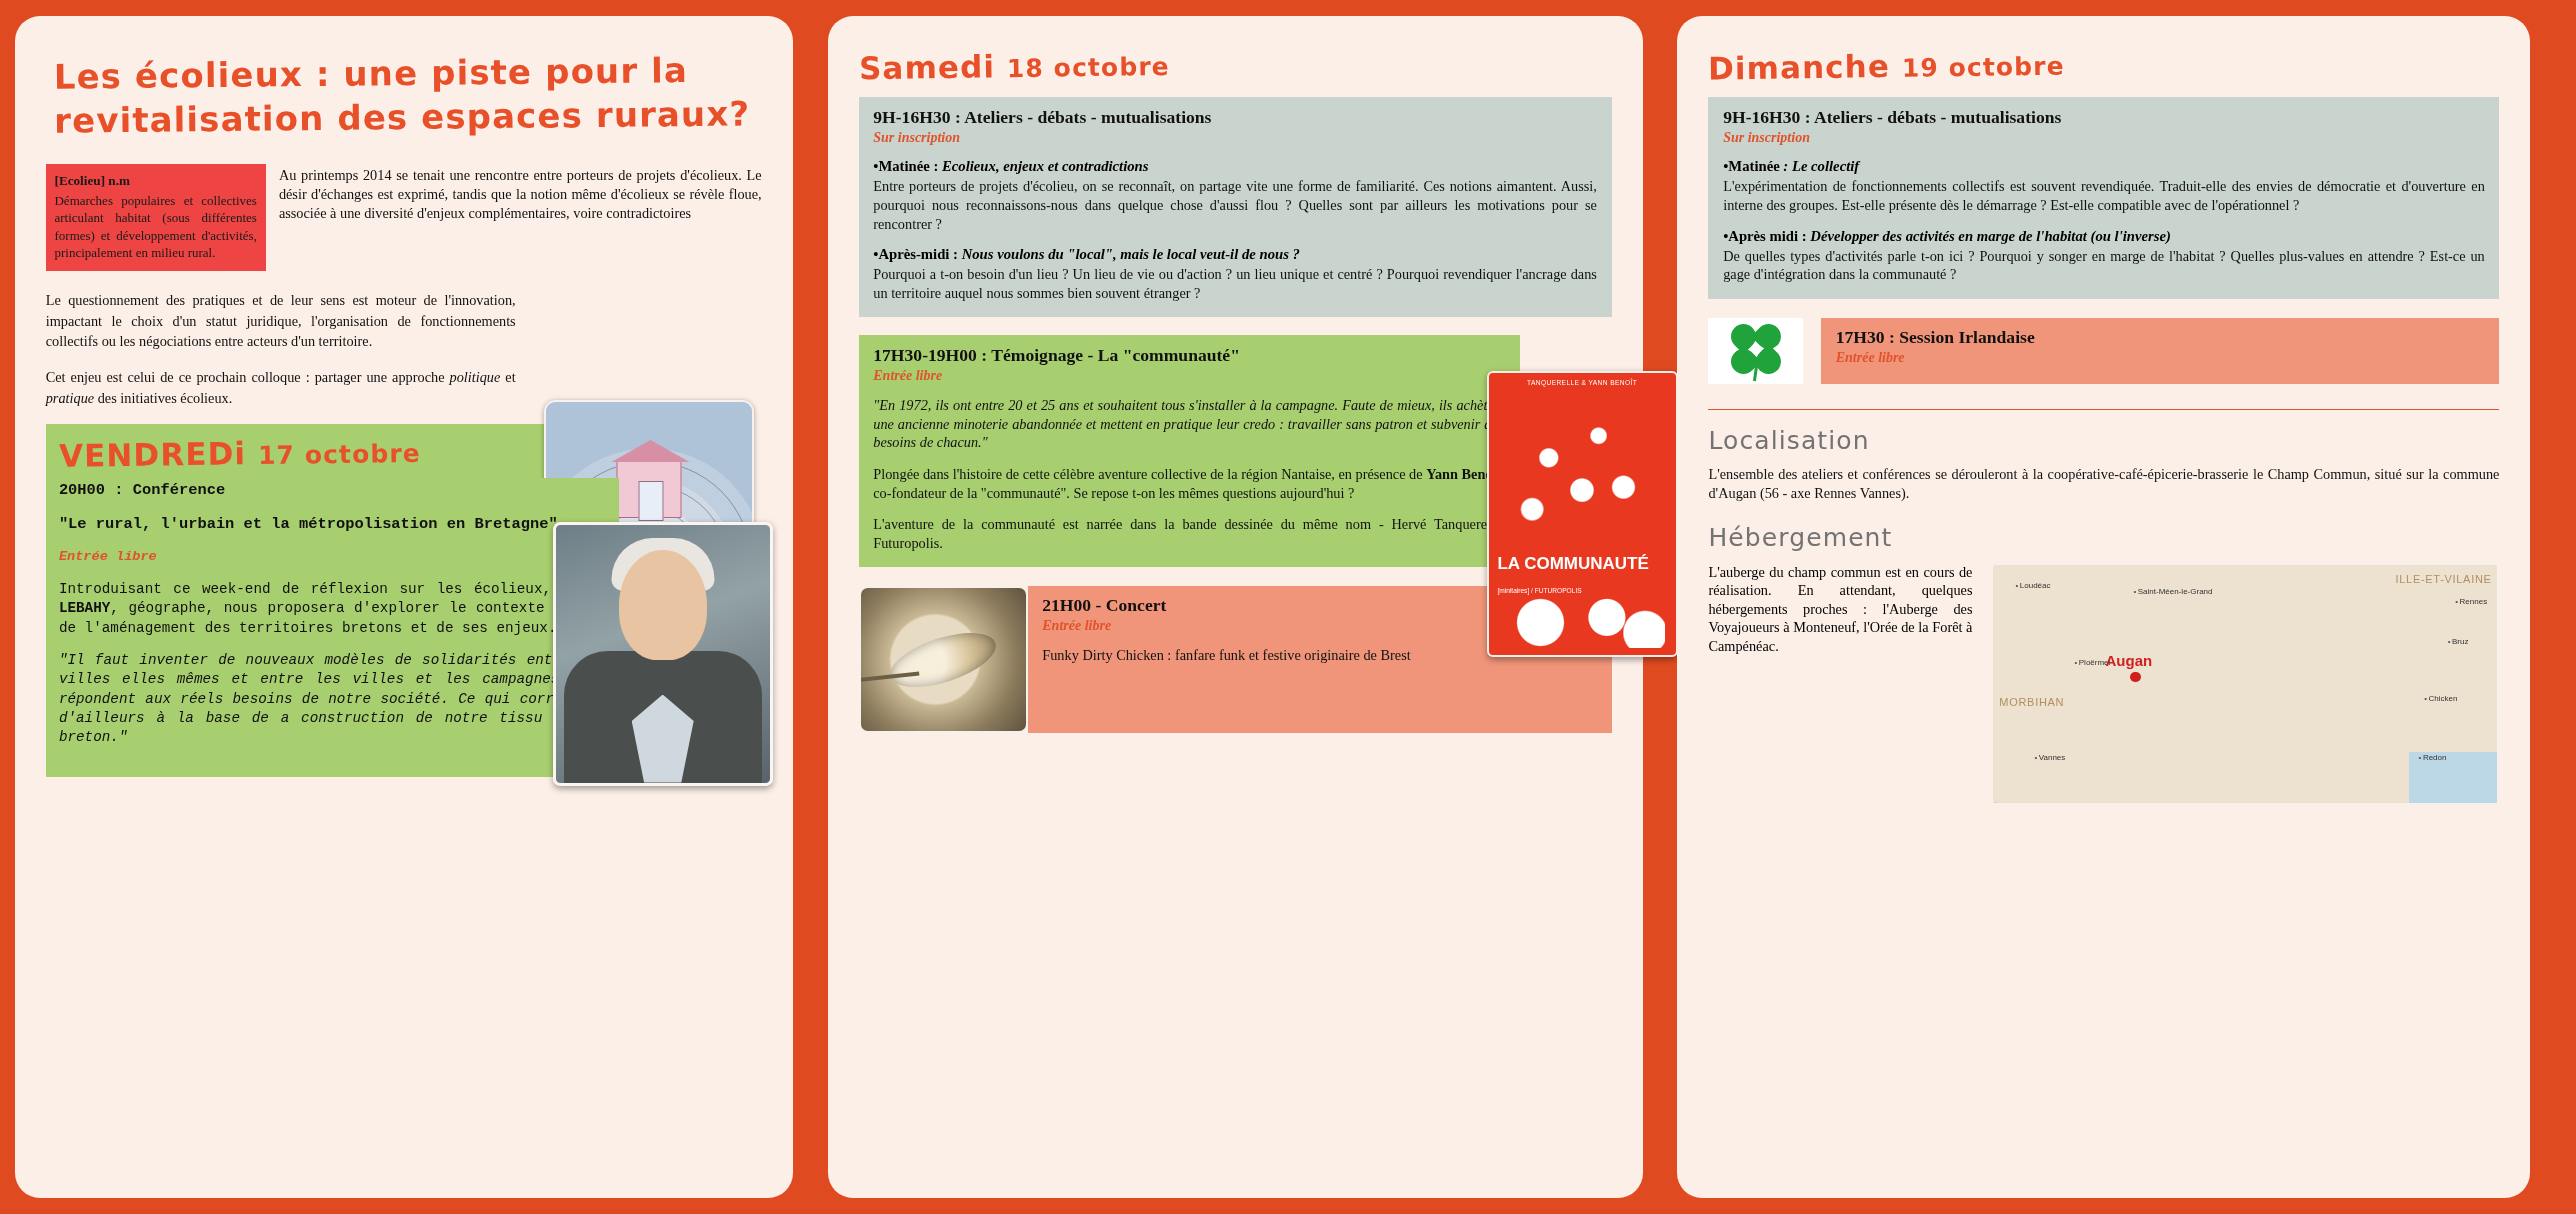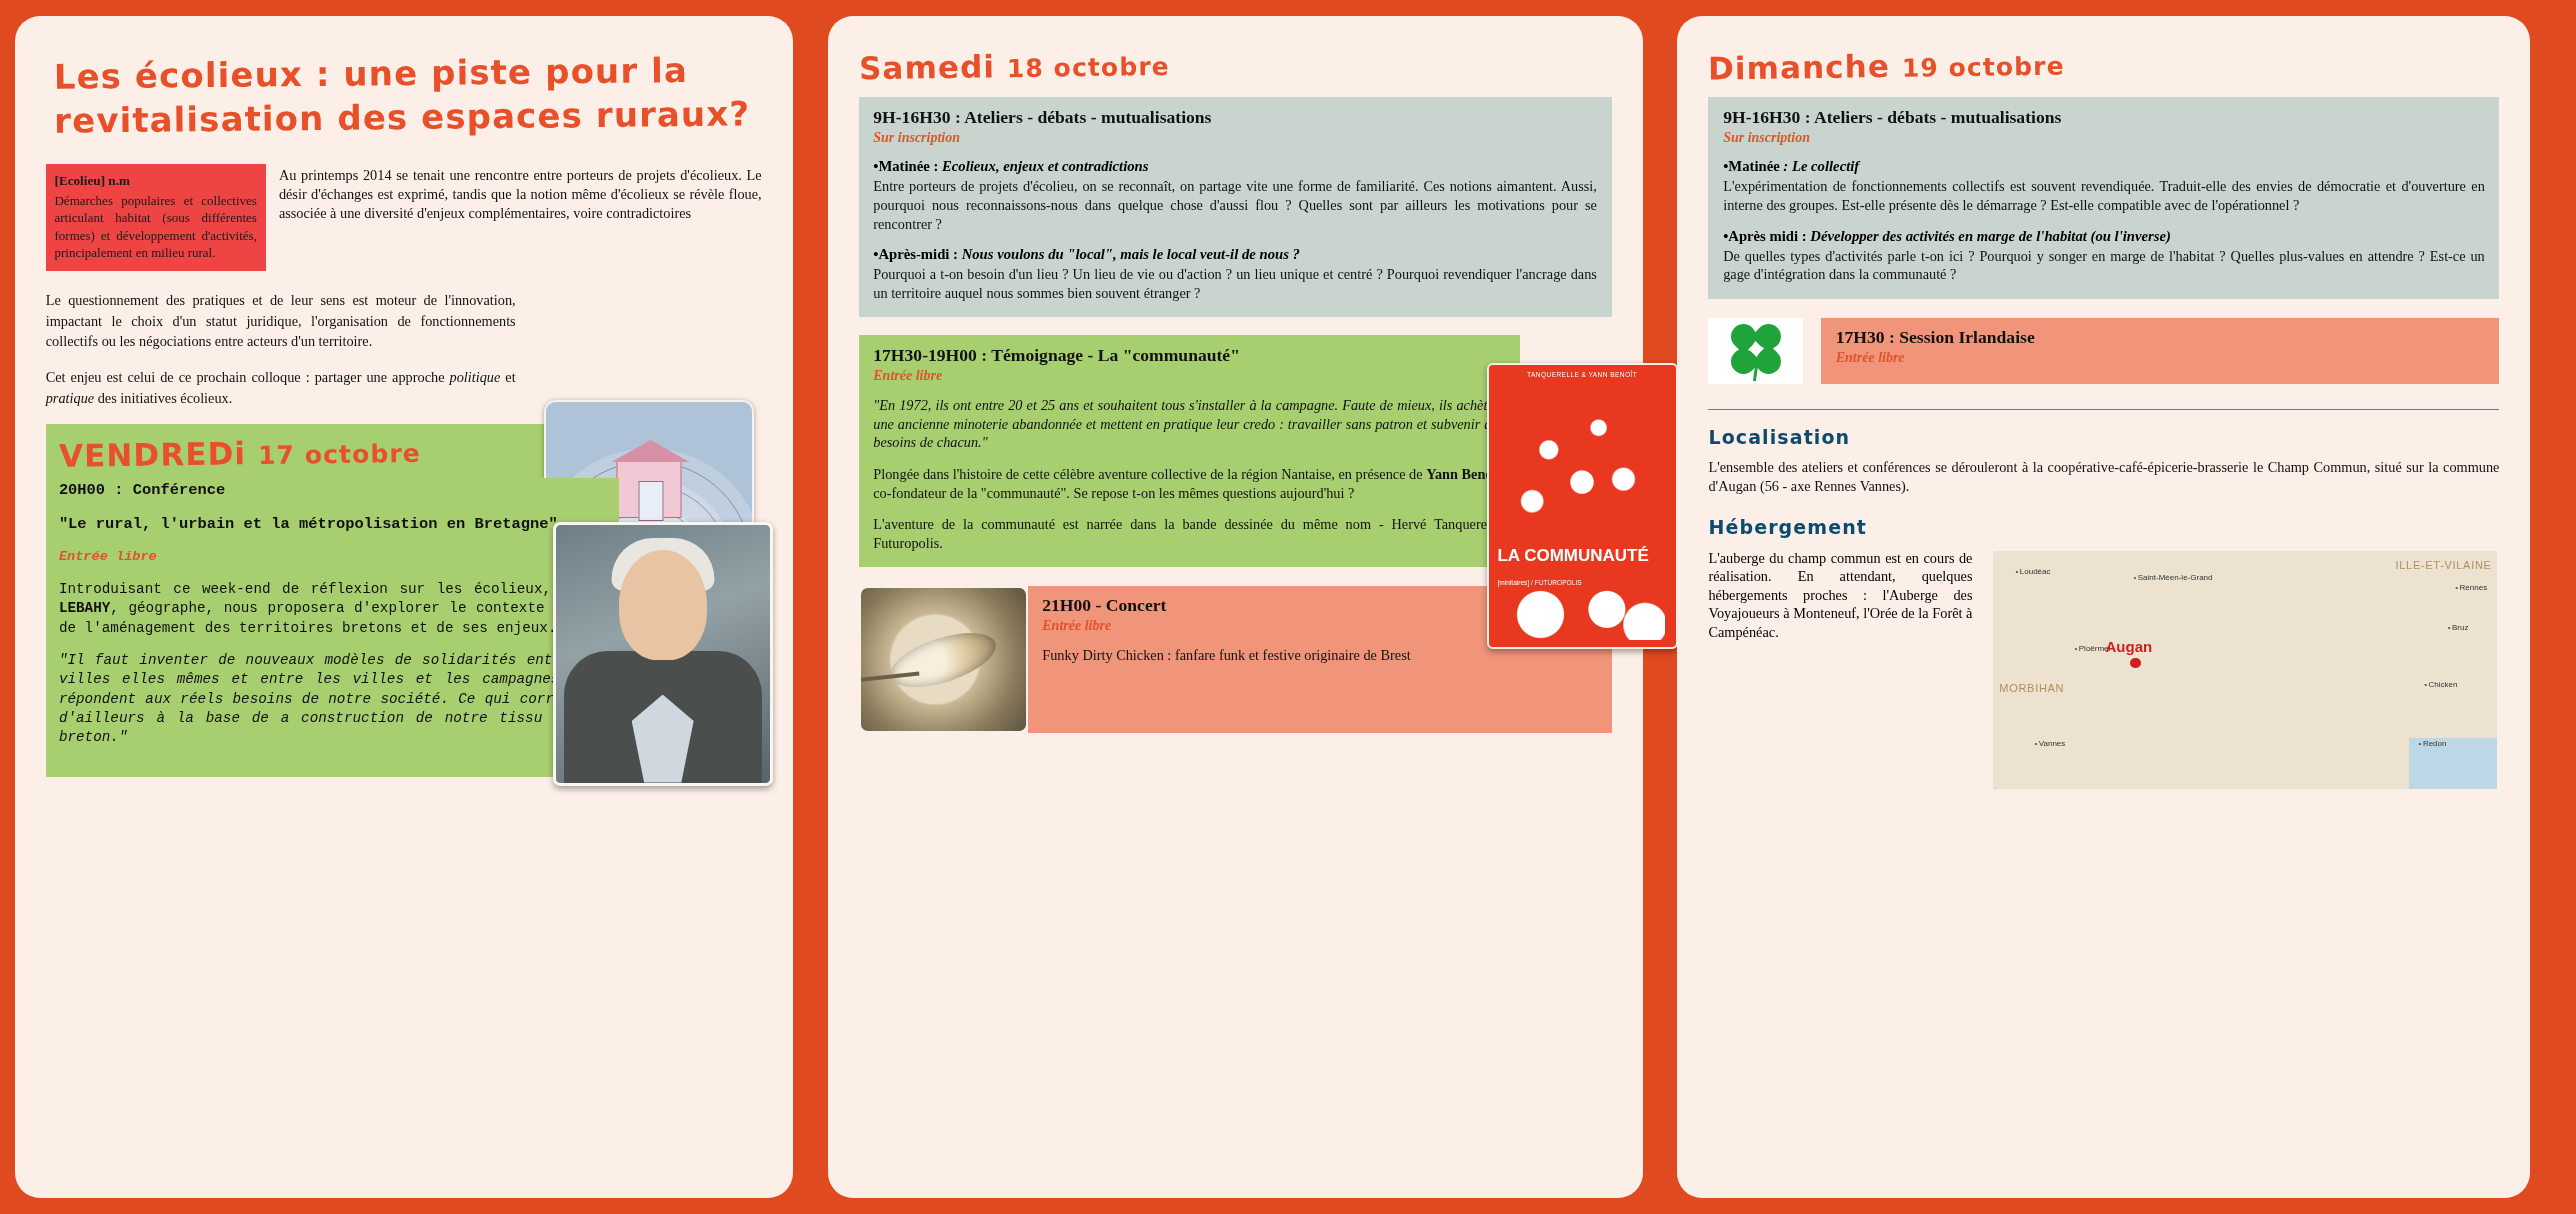--- a/index.html
+++ b/index.html
@@ -177,21 +177,21 @@
   .blk-title { font-weight: bold; font-size: 17.6px; color:#111; margin:0; }
   .blk-sub { color:#e0532b; font-style: italic; font-weight:bold; font-size:14px; margin:2.2px 0 11.7px 0;}
   .blk-p { font-size: 14.3px; line-height: 1.3; text-align: justify; color:#111; margin:0 0 13.2px 0;}
   .blk-p:last-child { margin-bottom: 0; }
   .blk-lead { font-weight: bold; font-size:14.7px; margin:0 0 2.2px 0; }
   .blk-lead i { font-style: italic; }
   .ital { font-style: italic; }
 
   .p2-testimony { position: relative; margin-top: 17.6px; }
   .bd-cover {
-    position: absolute; right: -66px; top: 28px;
+    position: absolute; right: -66px; top: 36px;
     width: 191px; height: 286px;
     background: #e8381f; border-radius: 5.9px;
     border: 2.2px solid #f6efe9;
     box-shadow: 0 2.2px 6.6px rgba(0,0,0,.35);
     overflow: hidden;
     font-family: "Liberation Sans", sans-serif;
     padding-left: 48px;
   }
   .bd-top { position:absolute; left:0; right:0; top:5.9px; text-align:center; color:#fff; font-size:6.6px; letter-spacing:0.4px;}
   .bd-art {
@@ -252,21 +252,21 @@
   .cl2{left:28px; top:1.5px;  transform: rotate(45deg);}
   .cl3{left:2.9px;  top:26.4px; transform: rotate(-135deg);}
   .cl4{left:28px; top:26.4px; transform: rotate(135deg);}
   .clover:after{
     content:""; position:absolute; left:26.4px; top:43px; width:2.9px;height:14.7px;background:#1fa33a;
     transform: rotate(8deg);
   }
   .irish { flex:1; }
 
   .hr-line { border:0; border-top: 1.5px solid #e0532b; margin: 25px 0 16px 0; }
-  .sec-head { color:#0c4a6e; font-size: 19px; margin: 0 0 10.3px 0; font-weight: bold; }
+  .sec-head { color:#737373; font-size: 25px; margin: 0 0 10.3px 0; font-weight: normal; }
   .p3-para { font-size: 14.3px; line-height: 1.32; text-align: justify; color:#111; margin:0;}
   .heb-row { display:flex; gap: 19px; align-items: flex-start; margin-top: 4.4px; }
   .heb-text { width: 264px; font-size:14.3px; line-height:1.3; text-align: justify;}
   .map {
     flex: 1; height: 242px; border: 2.9px solid #f7f1ec; border-radius: 2.9px;
     background: #efe7d8; position: relative; overflow: hidden;
     font-family: "Liberation Sans", sans-serif;
   }
   .map:before{
     content:""; position:absolute; left:0;top:0;right:0;bottom:0;

